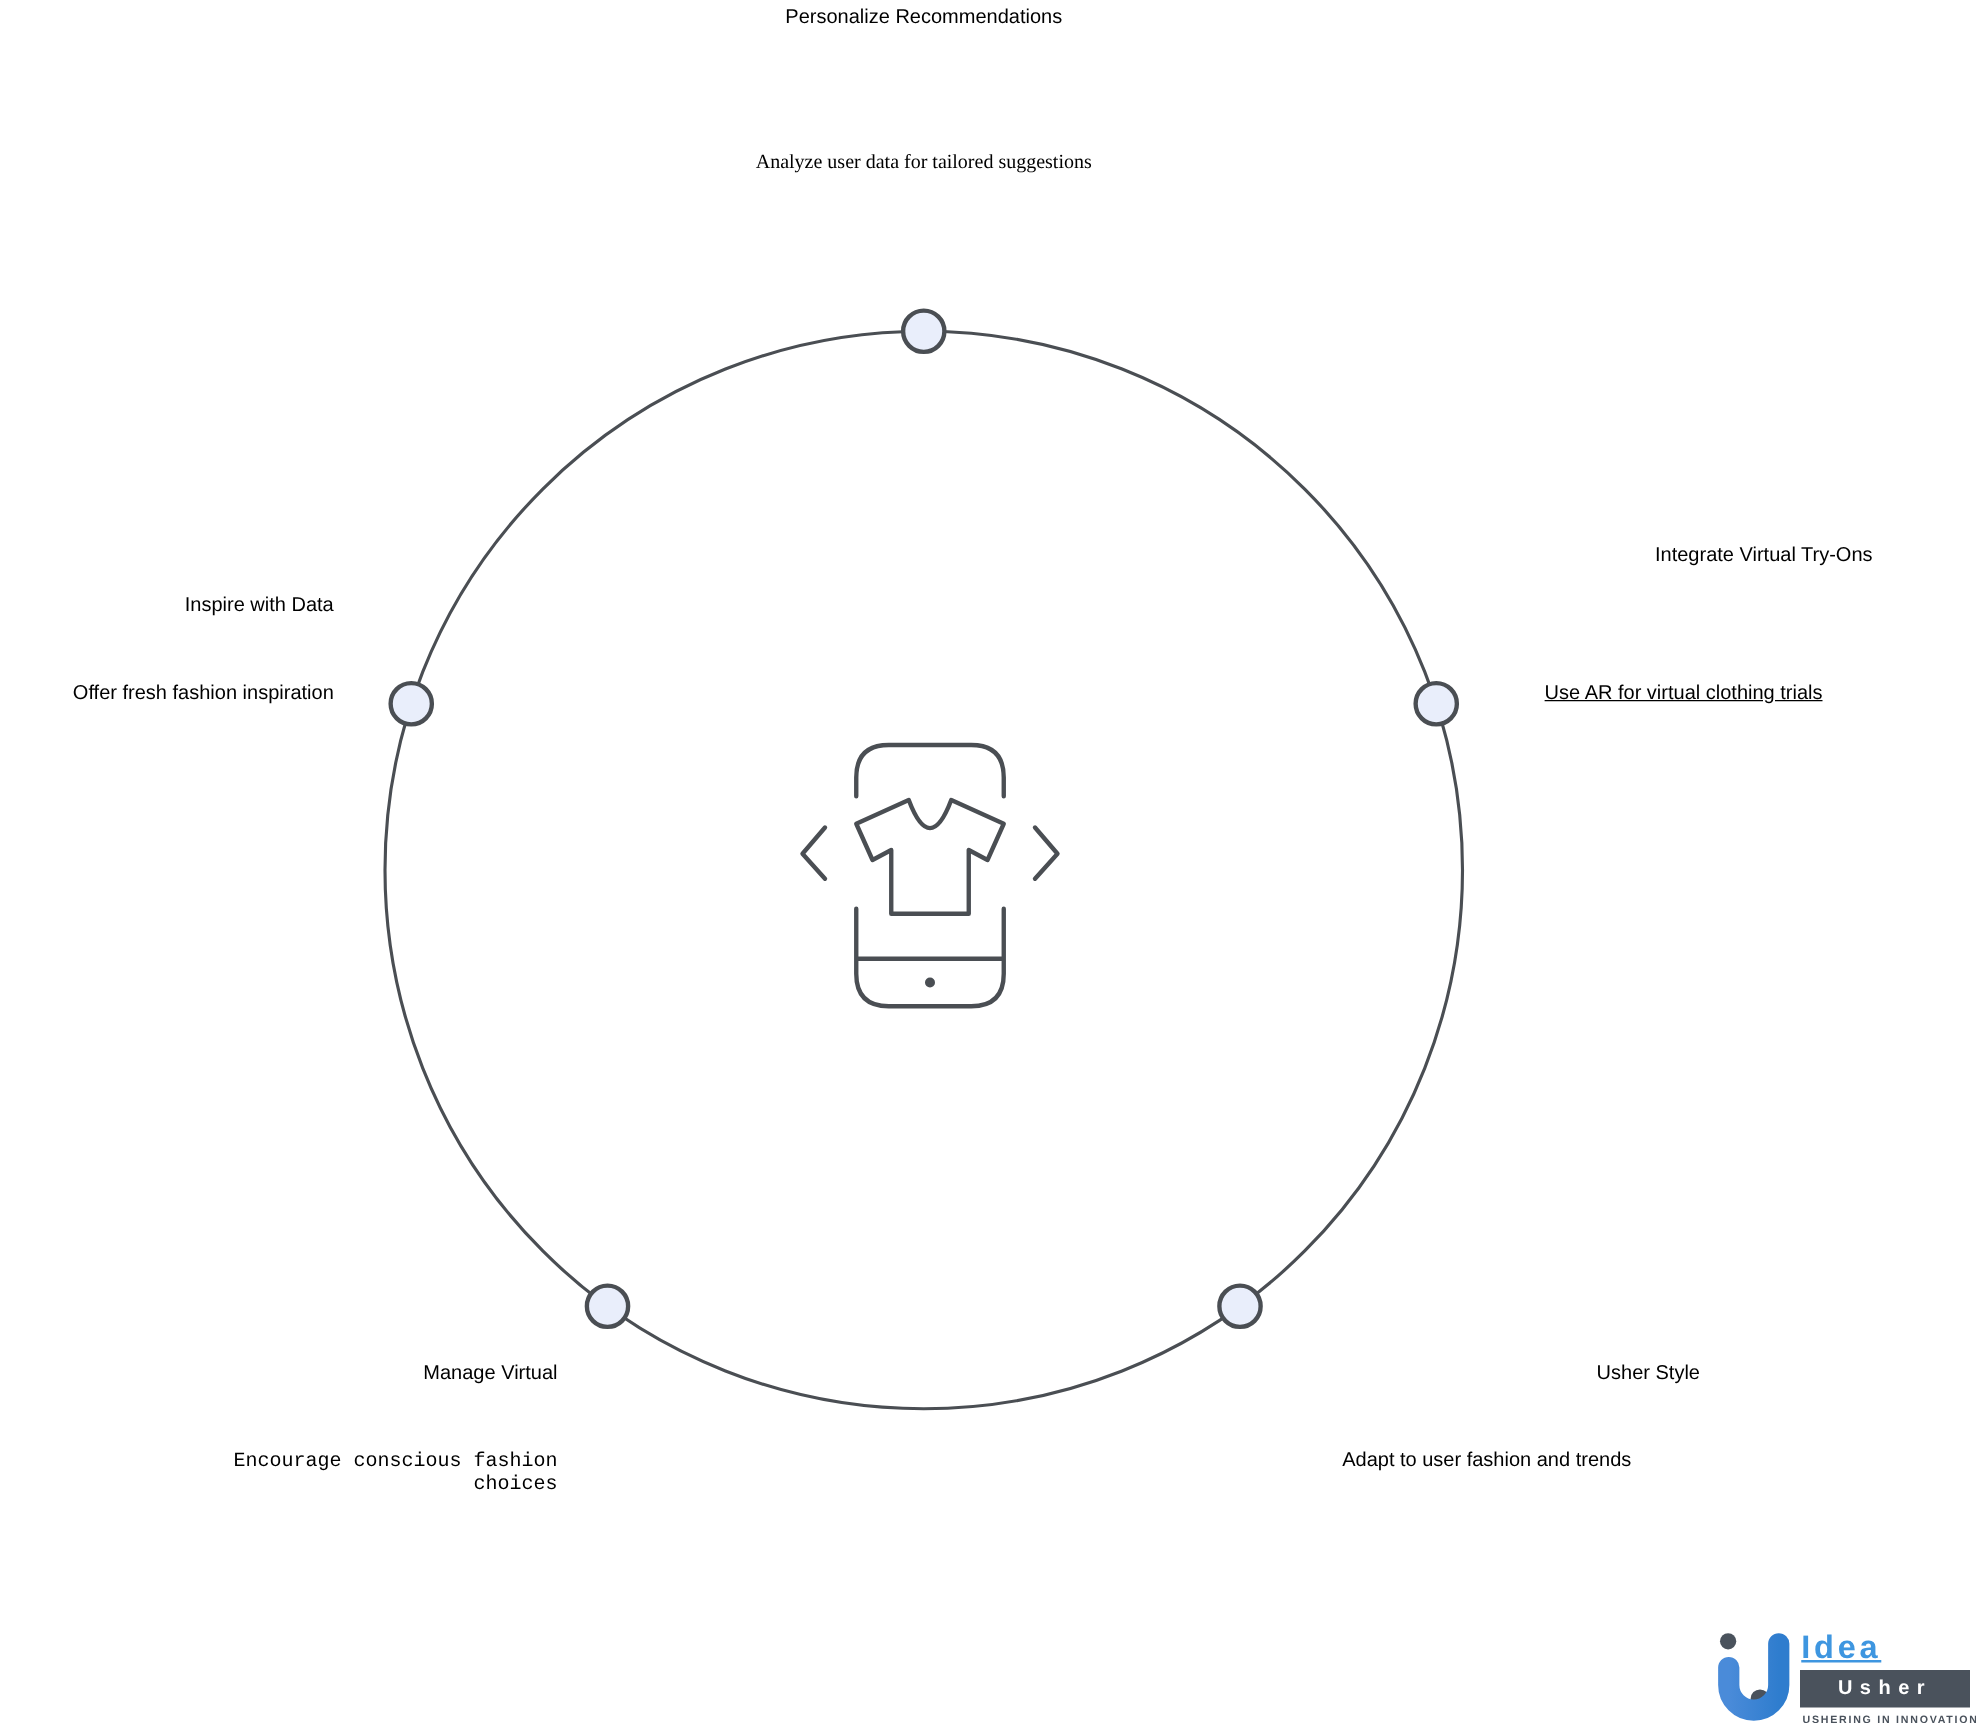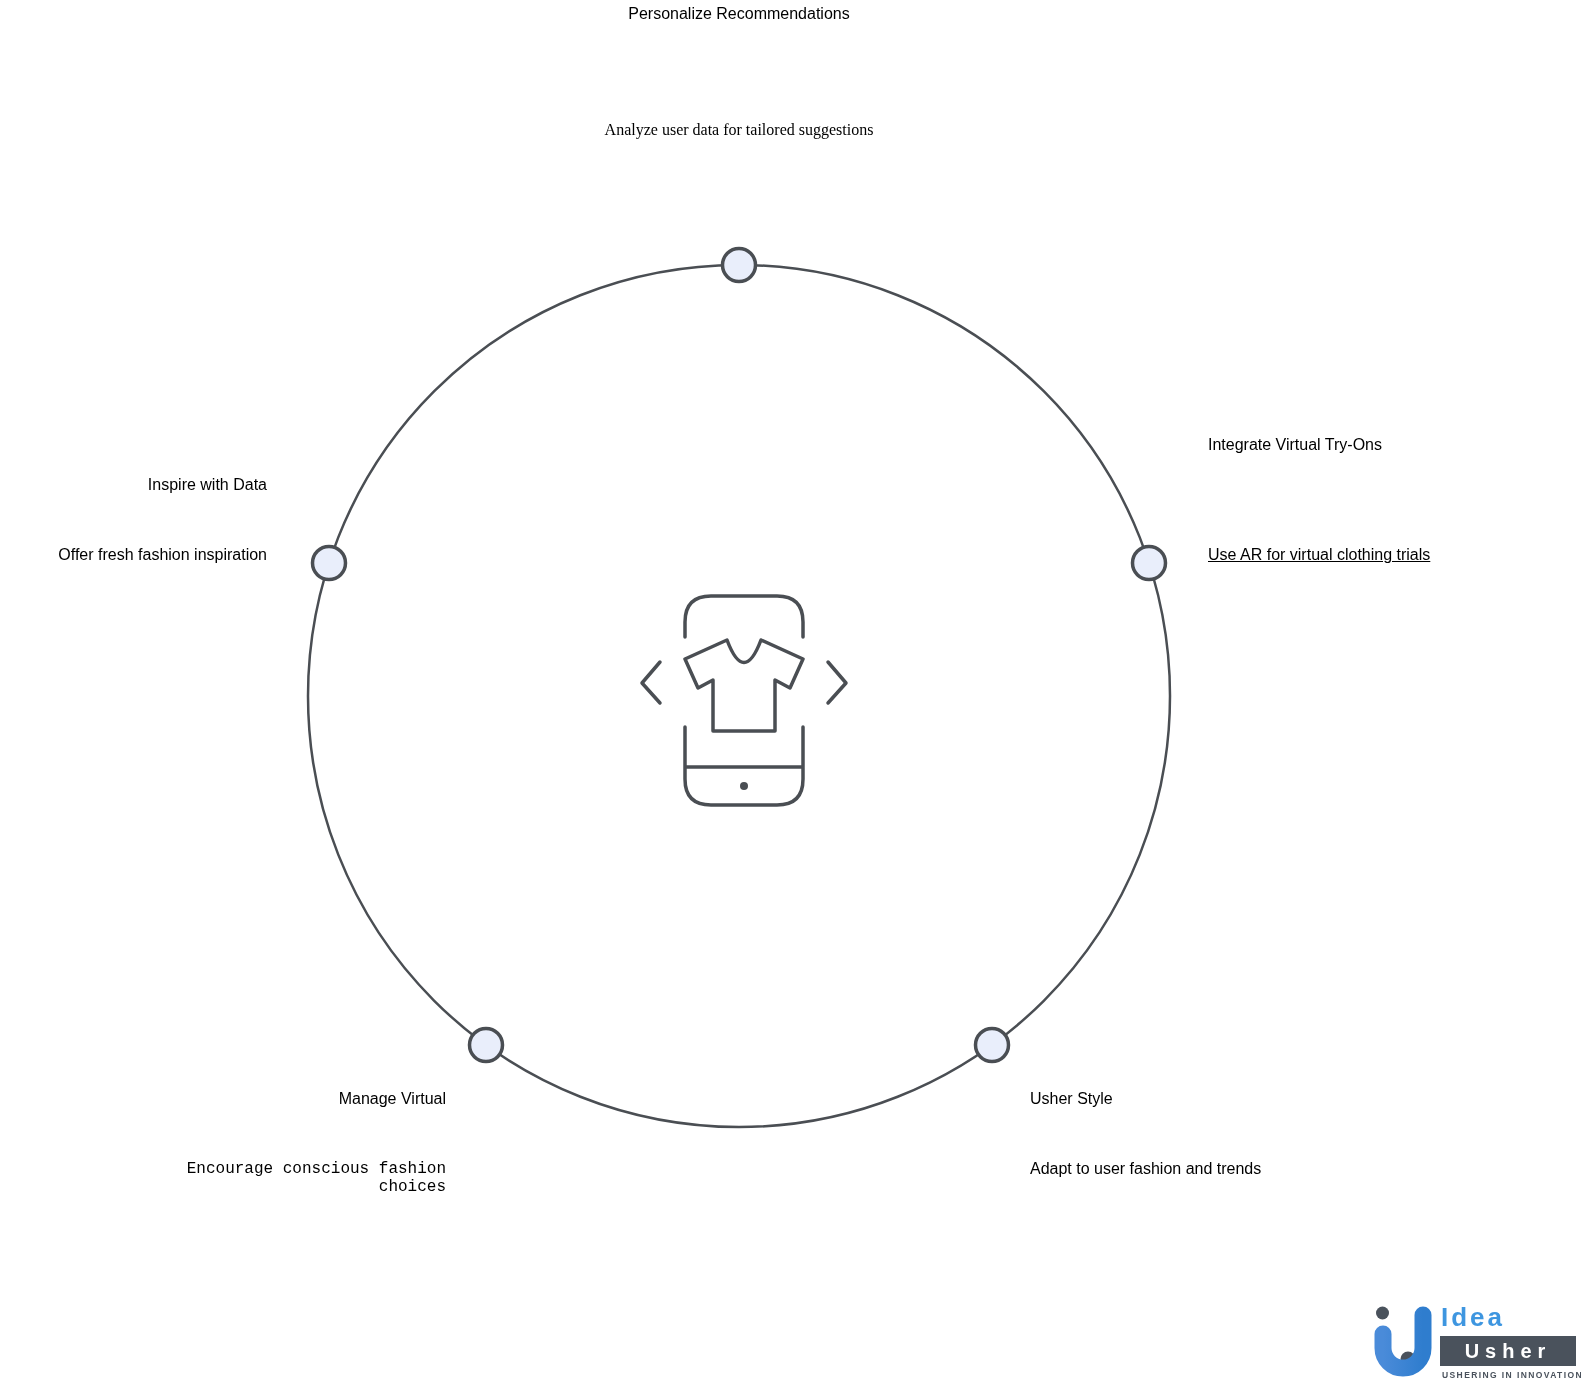--- a/index.html
+++ b/index.html
@@ -21,44 +21,44 @@
   #diagram-svg{position:absolute;left:0;top:0;}
   .big-circle{fill:none;stroke:var(--line);stroke-width:2.5px;}
   .node-dot{fill:var(--node-fill);stroke:var(--line);stroke-width:3.5px;}
   .icon-stroke{fill:none;stroke:var(--line);stroke-width:3.5px;stroke-linecap:round;stroke-linejoin:round;}
   .shirt{fill:#ffffff;stroke:var(--line);stroke-width:3.5px;stroke-linejoin:round;}
   .dot-fill{fill:var(--line);}
 
   .label{position:absolute;}
   .align-c{text-align:center;}
   .align-r{text-align:right;}
-  .align-l{text-align:left;}
+  .align-l{text-align:right;}
 
   .lbl-top-title   {left:579px; top:5px;    width:320px;}
   .lbl-top-desc    {left:589px; top:121px;  width:300px;font-family:Liberation Serif, serif;}
   .lbl-left-title  {left:-60px; top:476px;  width:327px;}
   .lbl-left-desc   {left:7px;   top:546px;  width:260px;}
   .lbl-right-title {left:1208px;top:436px;  width:290px;}
   .lbl-right-desc  {left:1208px;top:546px;  width:250px;text-decoration:underline;}
   .lbl-bl-title    {left:126px; top:1090px; width:320px;}
   .lbl-bl-desc     {left:146px; top:1160px; width:300px;font-family:Liberation Mono, monospace;}
   .lbl-br-title    {left:1030px;top:1090px; width:330px;}
   .lbl-br-desc     {left:1030px;top:1160px; width:275px;}
 
   .logo{position:absolute;left:1365px;top:1296px;width:216px;height:89px;}
   .logo-mark{position:absolute;left:0;top:0;}
   .brand-idea{
     position:absolute;left:76px;top:8px;
     font-size:26px;font-weight:bold;letter-spacing:3px;
-    color:var(--logo-blue);line-height:26px;
+    color:var(--logo-blue);line-height:26px;text-decoration:underline;
   }
   .brand-usher-box{
     position:absolute;left:75px;top:40px;width:136px;height:30px;
     background:var(--logo-dark);
-    color:#ffffff;font-size:20px;font-weight:bold;letter-spacing:6px;
+    color:#ffffff;font-size:16px;font-weight:bold;letter-spacing:6px;
     text-align:center;line-height:30px;
   }
   .brand-tagline{
     position:absolute;left:77px;top:74px;
     font-size:8.5px;font-weight:bold;letter-spacing:1.4px;
     color:var(--logo-dark);white-space:nowrap;
   }
 </style>
 </head>
 <body>

